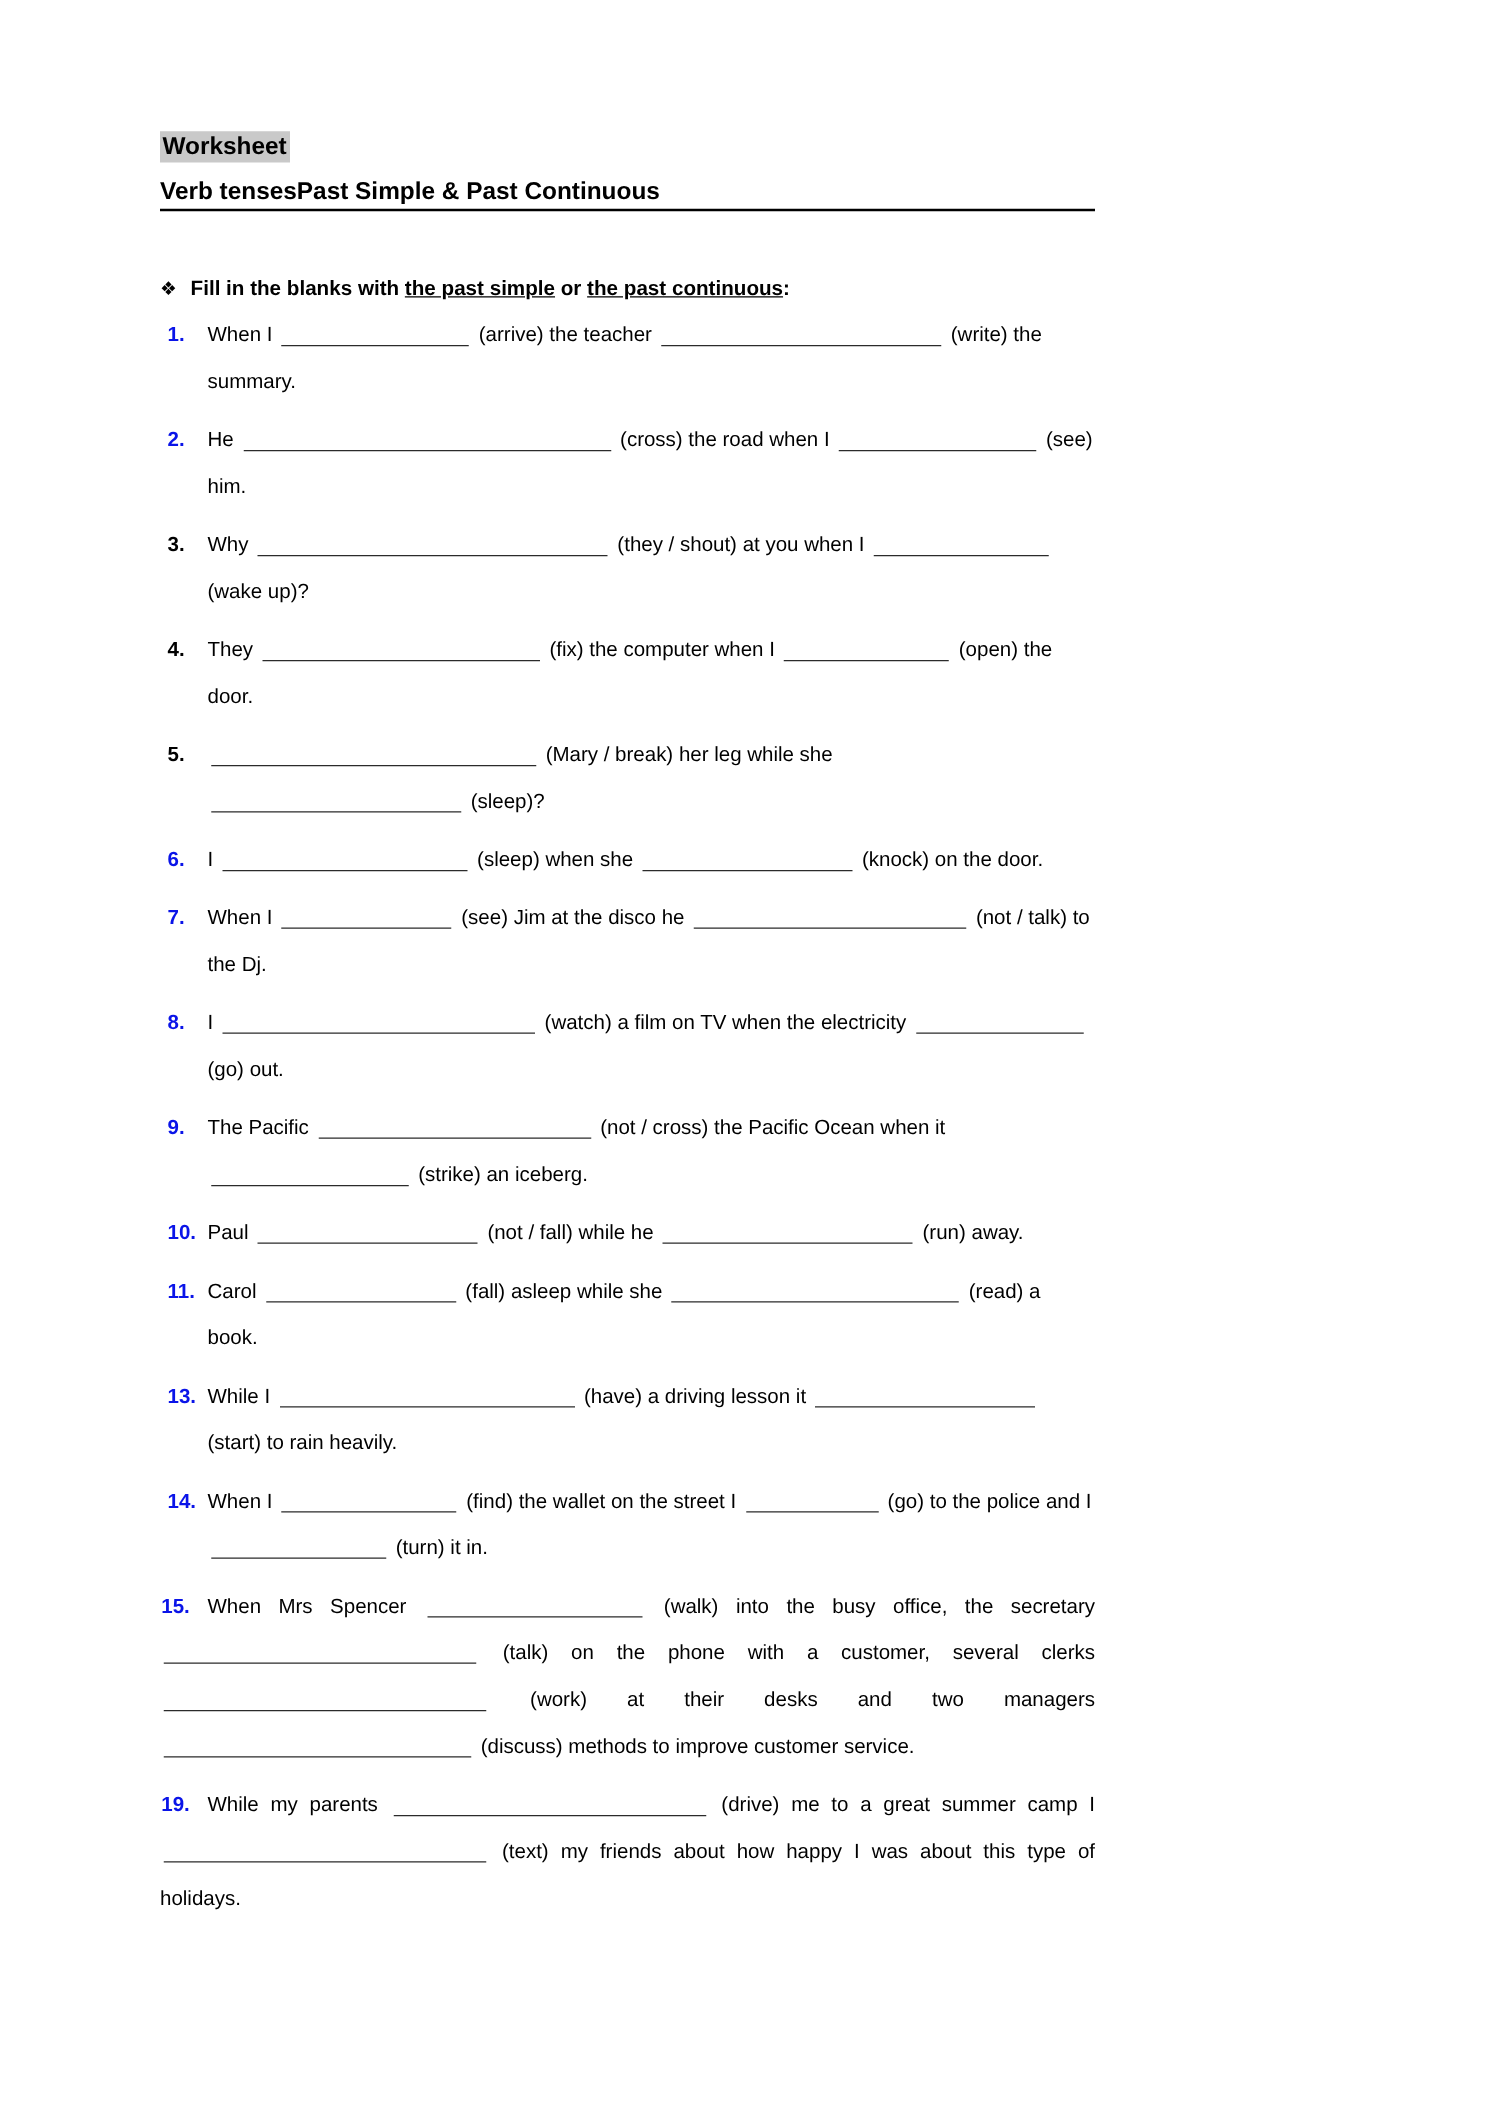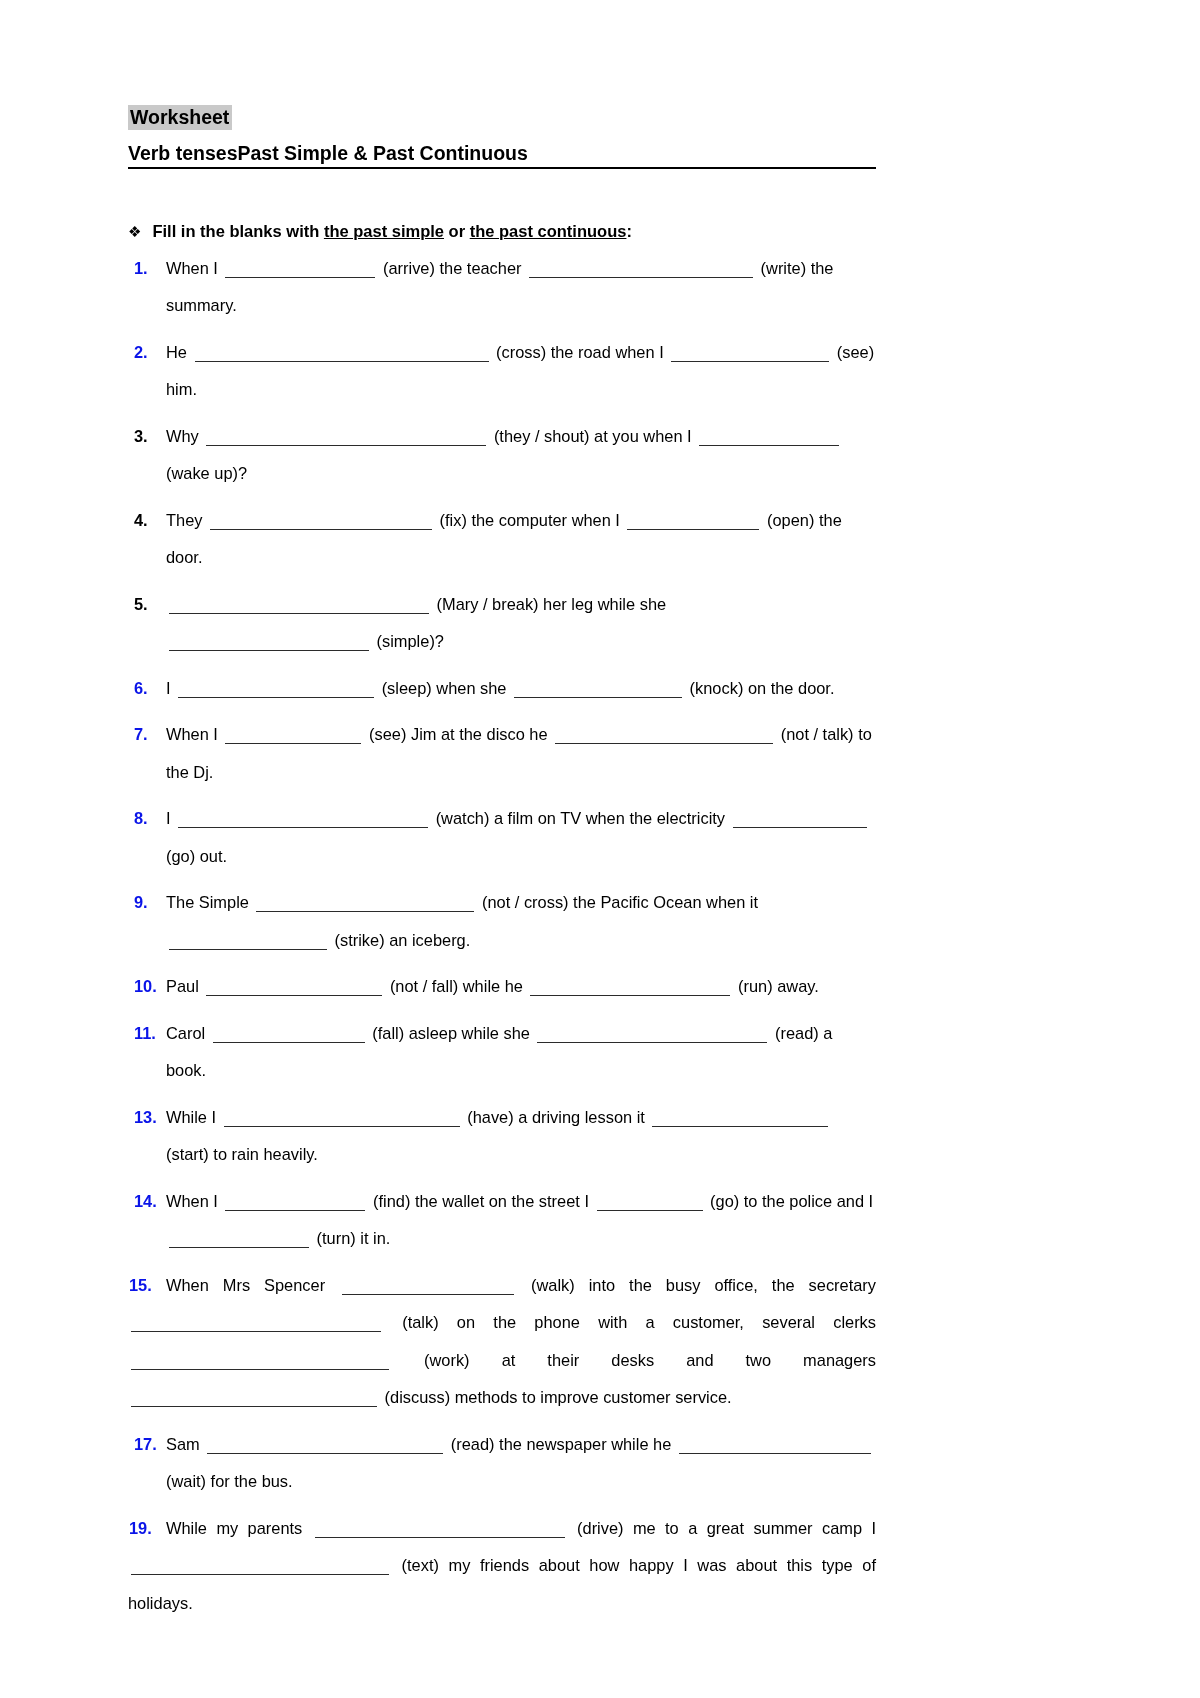--- a/index.html
+++ b/index.html
@@ -97,37 +97,37 @@
       <li class="item">
         <span class="num black">3.</span>
         <span class="body"><span>Why </span><span class="bk" style="width: 280px;"></span><span> (they / shout) at you when I </span><span class="bk" style="width: 140px;"></span><span> (wake up)?</span></span>
       </li>
       <li class="item">
         <span class="num black">4.</span>
         <span class="body"><span>They </span><span class="bk" style="width: 222px;"></span><span> (fix) the computer when I </span><span class="bk" style="width: 132px;"></span><span> (open) the door.</span></span>
       </li>
       <li class="item">
         <span class="num black">5.</span>
-        <span class="body"><span class="bk" style="width: 260px;"></span><span> (Mary / break) her leg while she </span><span class="bk" style="width: 200px;"></span><span> (simple)?</span></span>
+        <span class="body"><span class="bk" style="width: 260px;"></span><span> (Mary / break) her leg while she </span><span class="bk" style="width: 200px;"></span><span> (sleep)?</span></span>
       </li>
       <li class="item">
         <span class="num blue">6.</span>
         <span class="body"><span>I </span><span class="bk" style="width: 196px;"></span><span> (sleep) when she </span><span class="bk" style="width: 168px;"></span><span> (knock) on the door.</span></span>
       </li>
       <li class="item">
         <span class="num blue">7.</span>
         <span class="body"><span>When I </span><span class="bk" style="width: 136px;"></span><span> (see) Jim at the disco he </span><span class="bk" style="width: 218px;"></span><span> (not / talk) to the Dj.</span></span>
       </li>
       <li class="item">
         <span class="num blue">8.</span>
         <span class="body"><span>I </span><span class="bk" style="width: 250px;"></span><span> (watch) a film on TV when the electricity </span><span class="bk" style="width: 134px;"></span><span> (go) out.</span></span>
       </li>
       <li class="item">
         <span class="num blue">9.</span>
-        <span class="body"><span>The Simple </span><span class="bk" style="width: 218px;"></span><span> (not / cross) the Pacific Ocean when it </span><span class="bk" style="width: 158px;"></span><span> (strike) an iceberg.</span></span>
+        <span class="body"><span>The Pacific </span><span class="bk" style="width: 218px;"></span><span> (not / cross) the Pacific Ocean when it </span><span class="bk" style="width: 158px;"></span><span> (strike) an iceberg.</span></span>
       </li>
       <li class="item">
         <span class="num blue">10.</span>
         <span class="body"><span>Paul </span><span class="bk" style="width: 176px;"></span><span> (not / fall) while he </span><span class="bk" style="width: 200px;"></span><span> (run) away.</span></span>
       </li>
       <li class="item">
         <span class="num blue">11.</span>
         <span class="body"><span>Carol </span><span class="bk" style="width: 152px;"></span><span> (fall) asleep while she </span><span class="bk" style="width: 230px;"></span><span> (read) a book.</span></span>
       </li>
       <li class="item">
@@ -135,23 +135,19 @@
         <span class="body"><span>While I </span><span class="bk" style="width: 236px;"></span><span> (have) a driving lesson it </span><span class="bk" style="width: 176px;"></span><span> (start) to rain heavily.</span></span>
       </li>
       <li class="item">
         <span class="num blue">14.</span>
         <span class="body"><span>When I </span><span class="bk" style="width: 140px;"></span><span> (find) the wallet on the street I </span><span class="bk" style="width: 106px;"></span><span> (go) to the police and I </span><span class="bk" style="width: 140px;"></span><span> (turn) it in.</span></span>
       </li>
       <li class="item flushwrap">
         <span class="num blue">15.</span>
         <span class="body just"><span class="firstindent"></span><span>When Mrs Spencer </span><span class="bk" style="width: 172px;"></span><span> (walk) into the busy office, the secretary </span><span class="bk" style="width: 250px;"></span><span> (talk) on the phone with a customer, several clerks </span><span class="bk" style="width: 258px;"></span><span> (work) at their desks and two managers </span><span class="bk" style="width: 246px;"></span><span> (discuss) methods to improve customer service.</span></span>
       </li>
-      <li class="item">
-        <span class="num blue">17.</span>
-        <span class="body"><span>Sam </span><span class="bk" style="width: 236px;"></span><span> (read) the newspaper while he </span><span class="bk" style="width: 192px;"></span><span> (wait) for the bus.</span></span>
-      </li>
       <li class="item flushwrap">
         <span class="num blue">19.</span>
         <span class="body just"><span class="firstindent"></span><span>While my parents </span><span class="bk" style="width: 250px;"></span><span> (drive) me to a great summer camp I </span><span class="bk" style="width: 258px;"></span><span> (text) my friends about how happy I was about this type of holidays.</span></span>
       </li>
     </ol>
 
 </div>
 
 </body></html>

